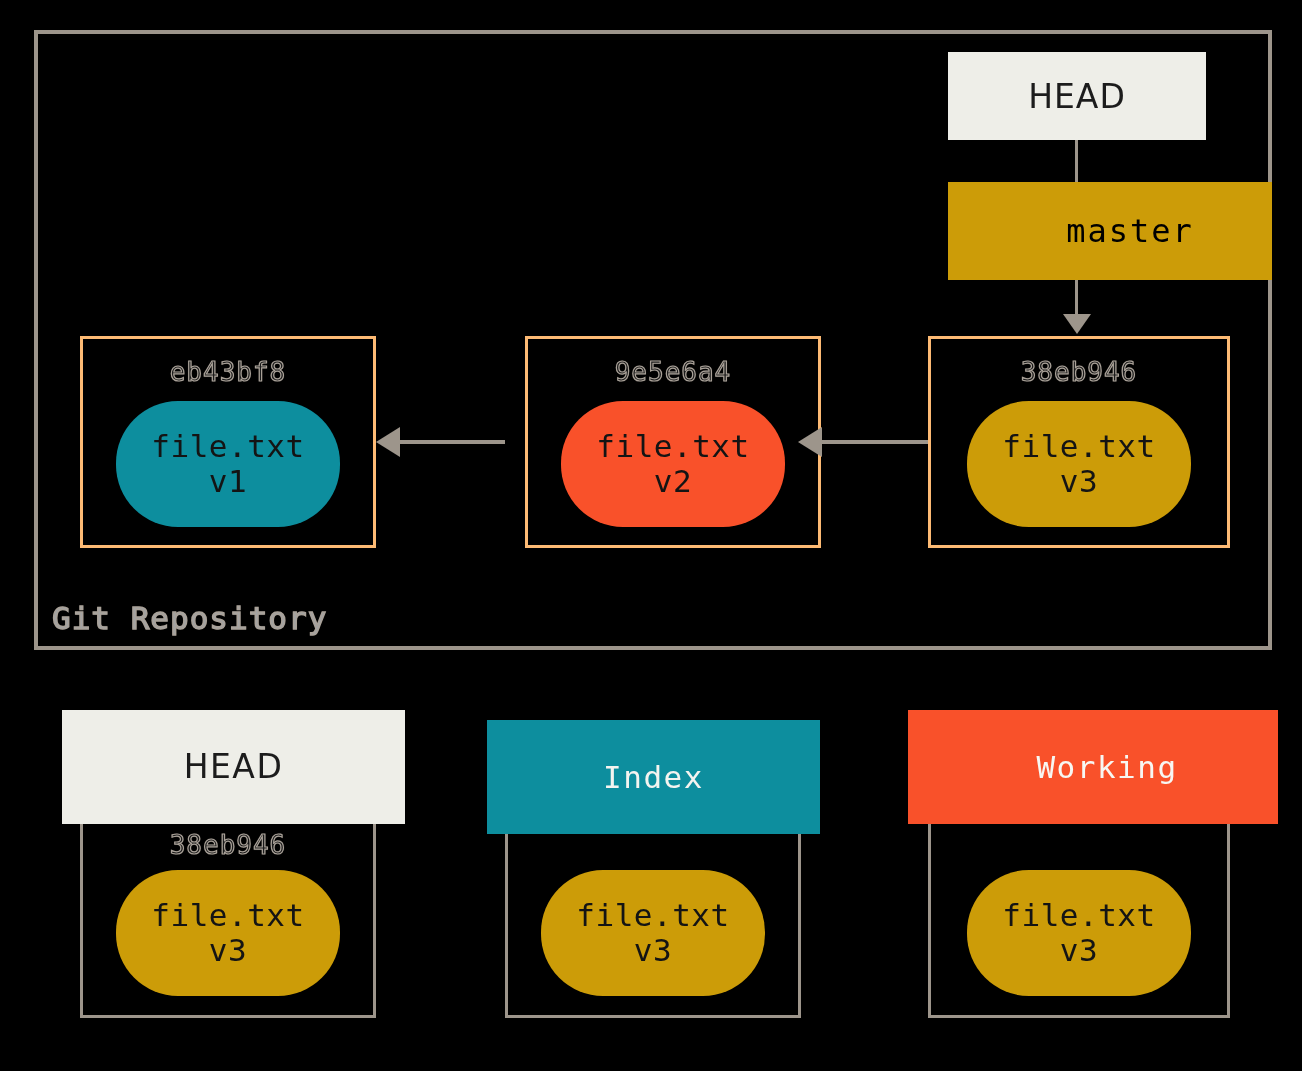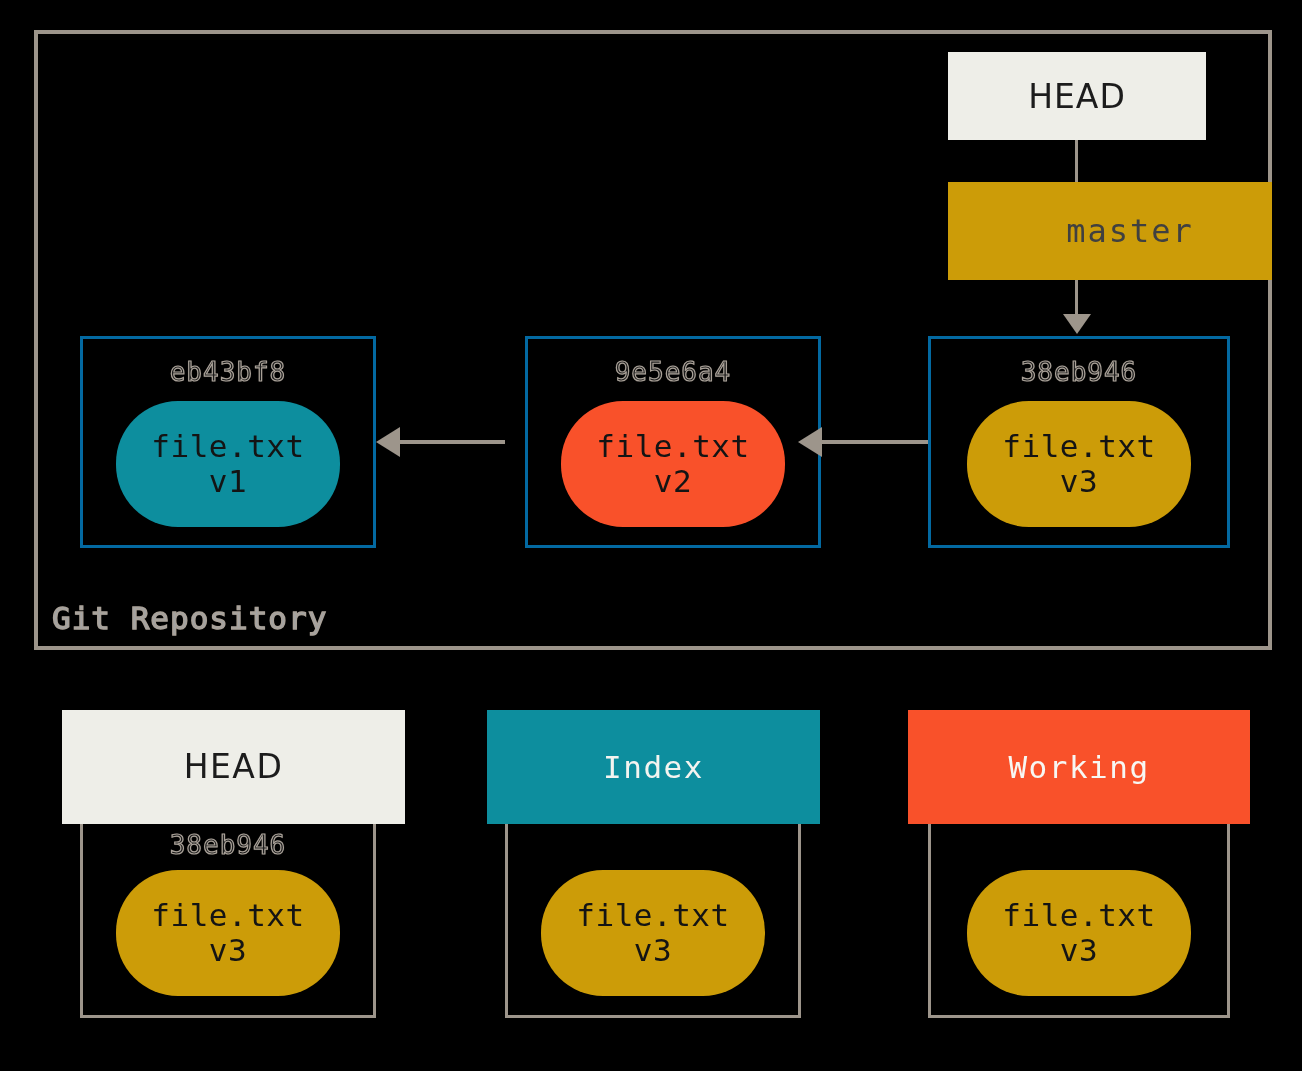--- a/index.html
+++ b/index.html
@@ -64,21 +64,21 @@
     top: 182px;
     width: 324px;
     height: 98px;
     background: #cc9c08;
     display: flex;
     align-items: center;
     justify-content: center;
   }
   #master-box .lbl {
     font-size: 32px;
-    color: #404040;
+    color: #000000;
     letter-spacing: 2px;
     margin-left: 40px;
   }
 
   
   #conn-head-master {
     left: 1075px;
     top: 140px;
     width: 3px;
     height: 42px;
@@ -100,21 +100,21 @@
     border-left: 14px solid transparent;
     border-right: 14px solid transparent;
     border-top: 20px solid #9d958b;
   }
 
   
   .commit-box {
     top: 336px;
     width: 296px;
     height: 212px;
-    border: 3px solid #0369a1;
+    border: 3px solid #fdba74;
     box-sizing: border-box;
     background: #000000;
   }
   #commit-box-0 { left: 80px; }
   #commit-box-1 { left: 505px; margin-left: 20px; }
   #commit-box-2 { left: 928px; width: 302px; }
 
   .commit-hash {
     position: absolute;
     top: 18px;
@@ -190,25 +190,27 @@
     background: #eeeee8;
   }
   #panel-header-head .ln {
     font-family: "DejaVu Sans", "Liberation Sans", sans-serif;
     color: #1c1c1c;
     font-size: 33px;
   }
   #panel-header-index {
     left: 487px; width: 333px;
     background: #0d8e9e;
+    margin-top: 10px;
   }
   #panel-header-index .ln { color: #f4f4f0; }
   #panel-header-workdir {
     left: 908px; width: 342px;
     background: #f9512a;
+    padding-left: 28px;
   }
   #panel-header-workdir .ln { color: #f7f7f3; }
 
   .panel-body {
     top: 822px;
     height: 196px;
     border: 3px solid #9d958b;
     border-top: none;
     box-sizing: border-box;
     background: #000000;

